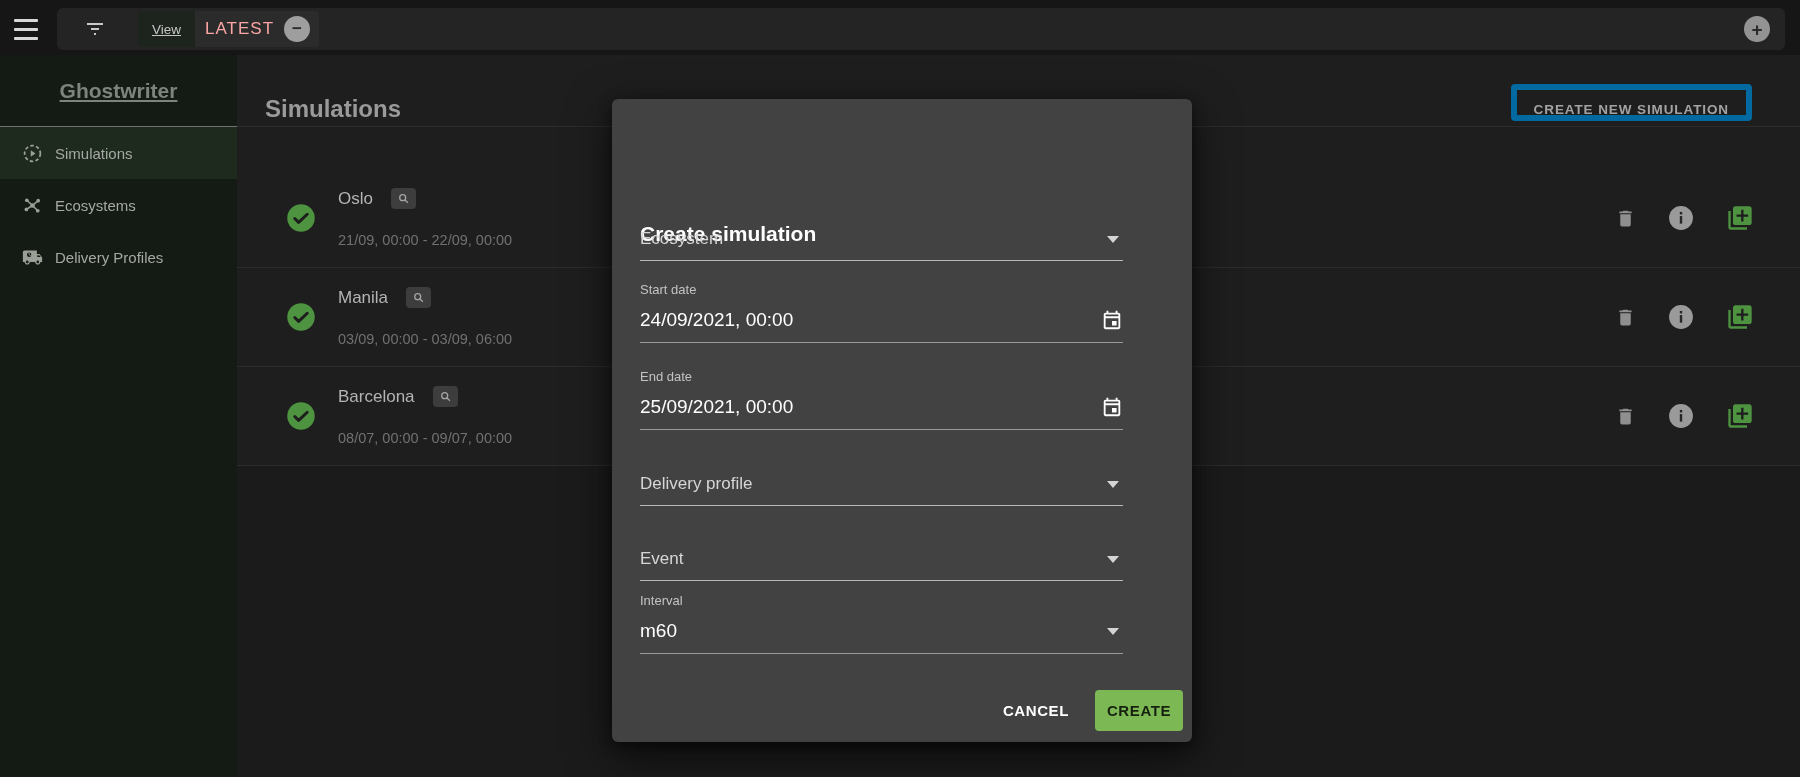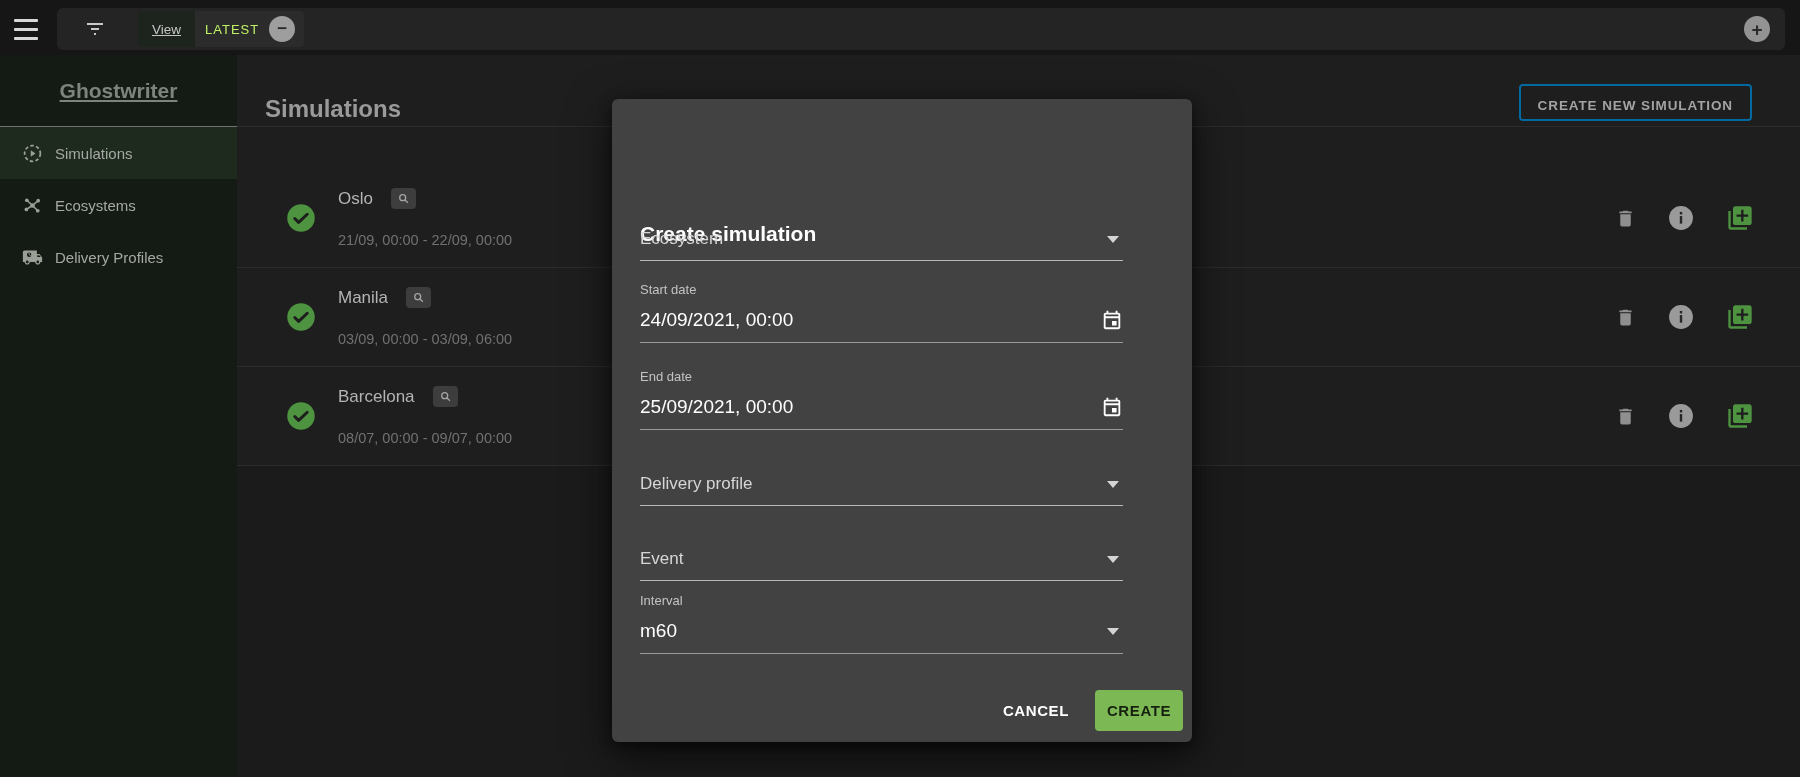--- a/index.html
+++ b/index.html
@@ -11,37 +11,37 @@
 
   
   .topbar { position:absolute; left:0; top:0; width:1800px; height:55px; background:#161616; z-index:5; }
   .hamburger { position:absolute; left:14px; top:19px; width:24px; height:22px; cursor:pointer; }
   .hamburger span { display:block; width:24px; height:3px; background:#d8d8d8; border-radius:1px; margin-bottom:6px; }
   .toolbar { position:absolute; left:57px; top:8px; width:1728px; height:42px; background:#242424; border-radius:6px; }
   .filter-icon { position:absolute; left:26px; top:9px; width:24px; height:24px; color:#c9c9c9; cursor:pointer; }
   .chip { position:absolute; left:81px; top:3px; height:36px; display:flex; align-items:stretch; border-radius:4px; overflow:hidden; cursor:pointer; }
   .chip-label { background:#1d241d; color:#c6c6c6; font-size:13.5px; display:flex; align-items:center; padding:0 14px;text-decoration:underline; }
   .chip-value-wrap { background:#2b2b2b; display:flex; align-items:center; padding:0 9px 0 10px; gap:10px; }
-  .chip-value { color:#bef264; font-size:13px; letter-spacing:1px; }
+  .chip-value { color:#fca5a5; font-size:17px; letter-spacing:1px; }
   .chip-remove { width:26px; height:26px; border-radius:50%; background:#9e9e9e; display:flex; align-items:center; justify-content:center; cursor:pointer; }
   .minus-glyph { color:#2b2b2b; font-size:17px; font-weight:bold; line-height:1; margin-top:-2px; }
   .add-btn { position:absolute; right:15px; top:8px; width:26px; height:26px; border-radius:50%; background:#939393; color:#2b2b2b; font-size:19px; font-weight:bold; display:flex; align-items:center; justify-content:center; cursor:pointer; line-height:1; }
 
   
   .sidebar { position:absolute; left:0; top:55px; width:237px; height:722px; background:#141a14; z-index:2; }
   .brand { height:72px; display:flex; align-items:center; justify-content:center; font-size:21px; font-weight:bold; color:#7d837d; border-bottom:1px solid #6e736e;text-decoration:underline; }
   .nav-item { height:52px; display:flex; align-items:center; padding-left:22px; gap:12px; color:#a5a9a2; font-size:15px; cursor:pointer; }
   .nav-item.active { background:#1f2a1f; }
   .nav-icon { width:21px; height:21px; color:#9aa096; flex:0 0 auto; display:flex; }
 
   
   .content { position:absolute; left:237px; top:55px; width:1563px; height:722px; background:#1b1b1b; }
   .content-header { position:relative; height:72px; background:#1e1e1e; border-bottom:1px solid #2b2b2b; }
   .page-title { position:absolute; left:28px; top:40px; font-size:24px; font-weight:bold; color:#9a9a9a; }
-  .outline-btn { position:absolute; right:48px; top:29px; height:37px; padding:12px 17px; background:transparent; border:2px solid #0369a1; border-radius:4px; color:#a3a3a3; font-size:13.5px; font-weight:bold; letter-spacing:0.9px; font-family:inherit; cursor:pointer; }
+  .outline-btn { position:absolute; right:48px; top:29px; height:37px; padding:12px 17px; background:transparent; border:6px solid #0369a1; border-radius:4px; color:#a3a3a3; font-size:13.5px; font-weight:bold; letter-spacing:0.9px; font-family:inherit; cursor:pointer; }
   .list-region { background:#1e1e1e; padding-top:42px; }
   .sim-row { height:99px; display:flex; align-items:center; border-bottom:1px solid #2b2b2b; padding:0 46px 0 49px; }
   .check { width:30px; height:30px; flex:0 0 auto; display:flex; }
   .sim-text { margin-left:22px; }
   .sim-title-line { display:flex; align-items:center; gap:18px; }
   .sim-title { font-size:17px; color:#b4b4b4; }
   .zoom-badge { width:25px; height:21px; background:#3d3d3d; border-radius:4px; display:flex; align-items:center; justify-content:center; cursor:pointer; }
   .sim-dates { margin-top:23px; font-size:14.5px; color:#717171; }
   .sim-actions { margin-left:auto; display:flex; align-items:center; gap:32px; }
   .act { cursor:pointer; display:flex; }

